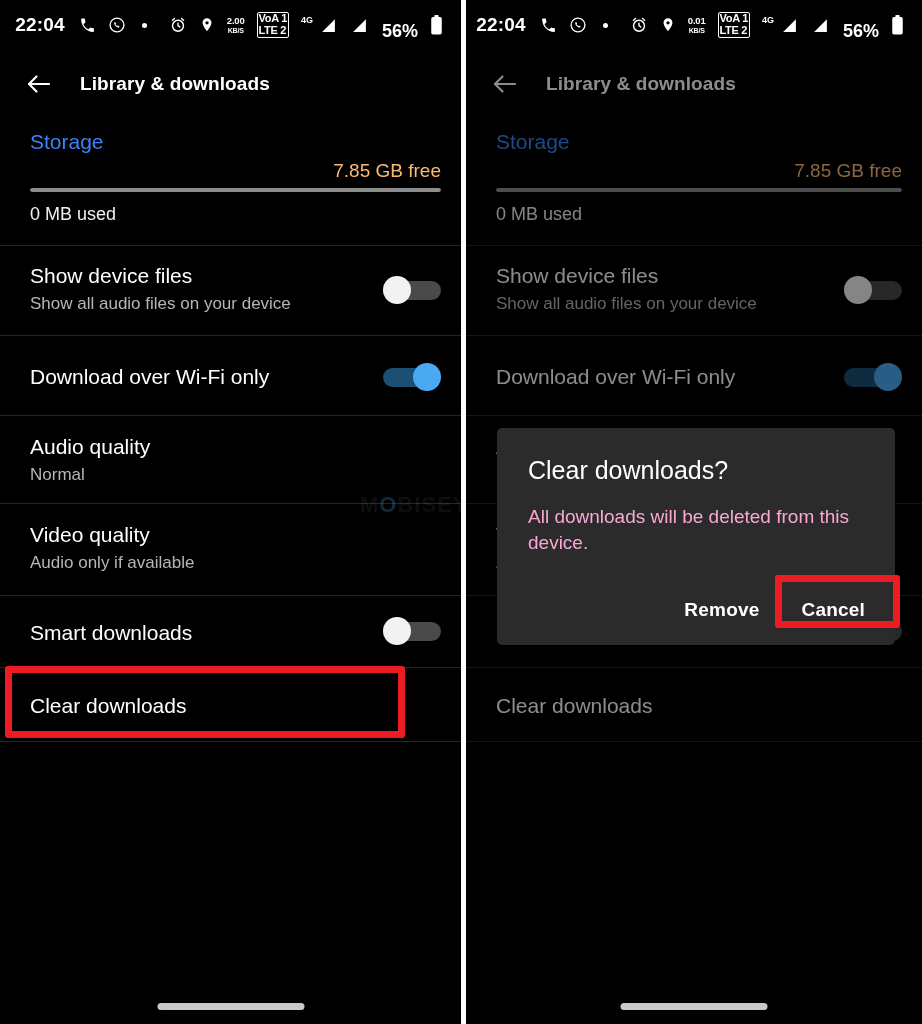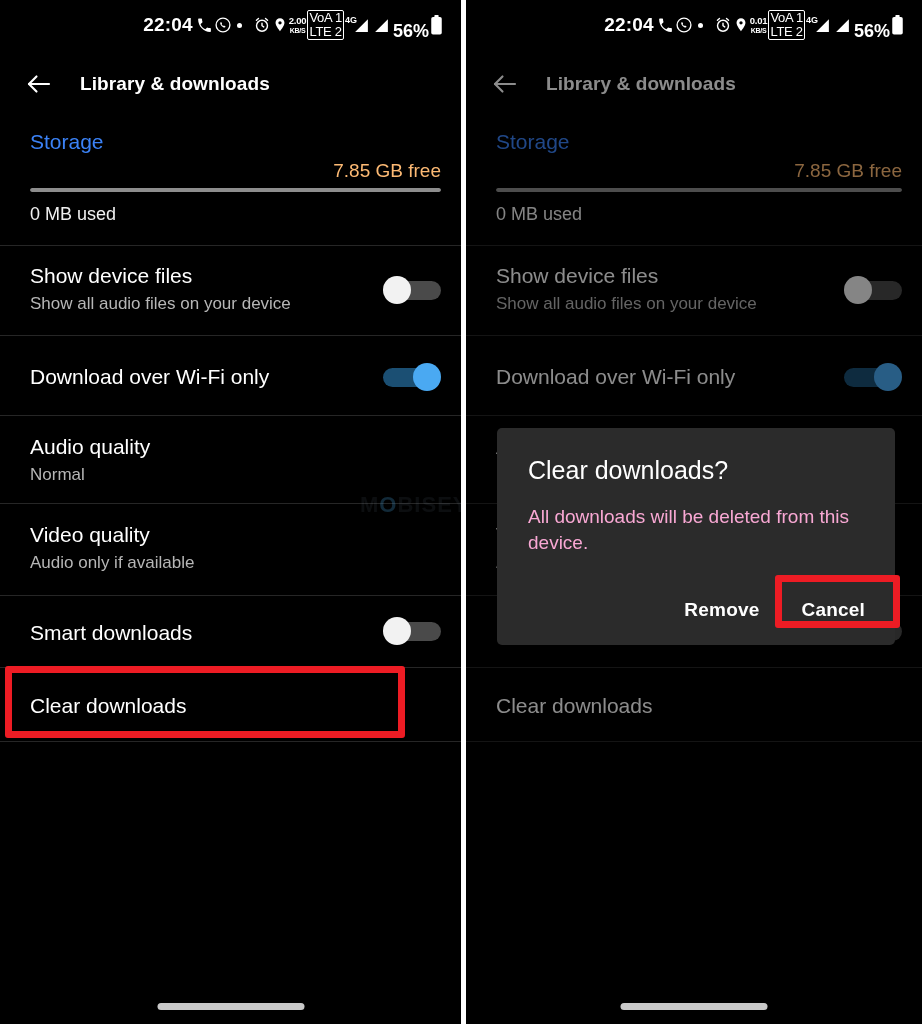--- a/index.html
+++ b/index.html
@@ -22,33 +22,33 @@
 
   .vdivider {
     position: absolute; left: 461px; top: 0; width: 5px; height: 1024px;
     background: #ffffff;
   }
 
   
   .statusbar {
     position: absolute; left: 0; top: 0; width: 100%; height: 50px;
     display: flex; align-items: center; justify-content: flex-end;
-    padding-right: 18px; gap: 1px; color: #ffffff;
+    padding-right: 18px; gap: 12px; color: #ffffff;
   }
   .sb-time { font-size: 19px; font-weight: 600; letter-spacing: .2px; margin-right: 2px; }
   .sb-ico { display: inline-flex; align-items: center; justify-content: center; }
   .sb-ico svg { display: block; }
   .sb-dot { width: 5px; height: 5px; border-radius: 50%; background: #fff; margin: 0 4px; }
   .sb-net { display: flex; flex-direction: column; align-items: center; line-height: 1;
             font-size: 9.5px; font-weight: 700; letter-spacing: -.2px; }
   .sb-net .u { font-size: 7px; font-weight: 700; margin-top: 1px; }
   .sb-volte {
     border: 1.6px solid #fff; border-radius: 2px; padding: 0px 1px;
     display: flex; flex-direction: column; line-height: 1.05;
-    font-size: 13px; font-weight: 400; letter-spacing: -.3px;
+    font-size: 11px; font-weight: 700; letter-spacing: -.3px;
   }
   .sb-4g { font-size: 9px; font-weight: 700; position: relative; top: -5px; margin-right: -2px;}
   .sb-batt-txt { font-size: 18px; font-weight: 600; margin-left: 1px; margin-top: 13px; }
 
   
   .appbar { position: absolute; left: 0; top: 50px; width: 100%; height: 68px;
             display: flex; align-items: center; }
   .back-btn { width: 62px; height: 62px; margin-left: 8px; display: flex;
               align-items: center; justify-content: center; }
   .appbar-title { font-size: 19px; font-weight: 700; color: #fff; letter-spacing: .1px; margin-left: 10px; }

